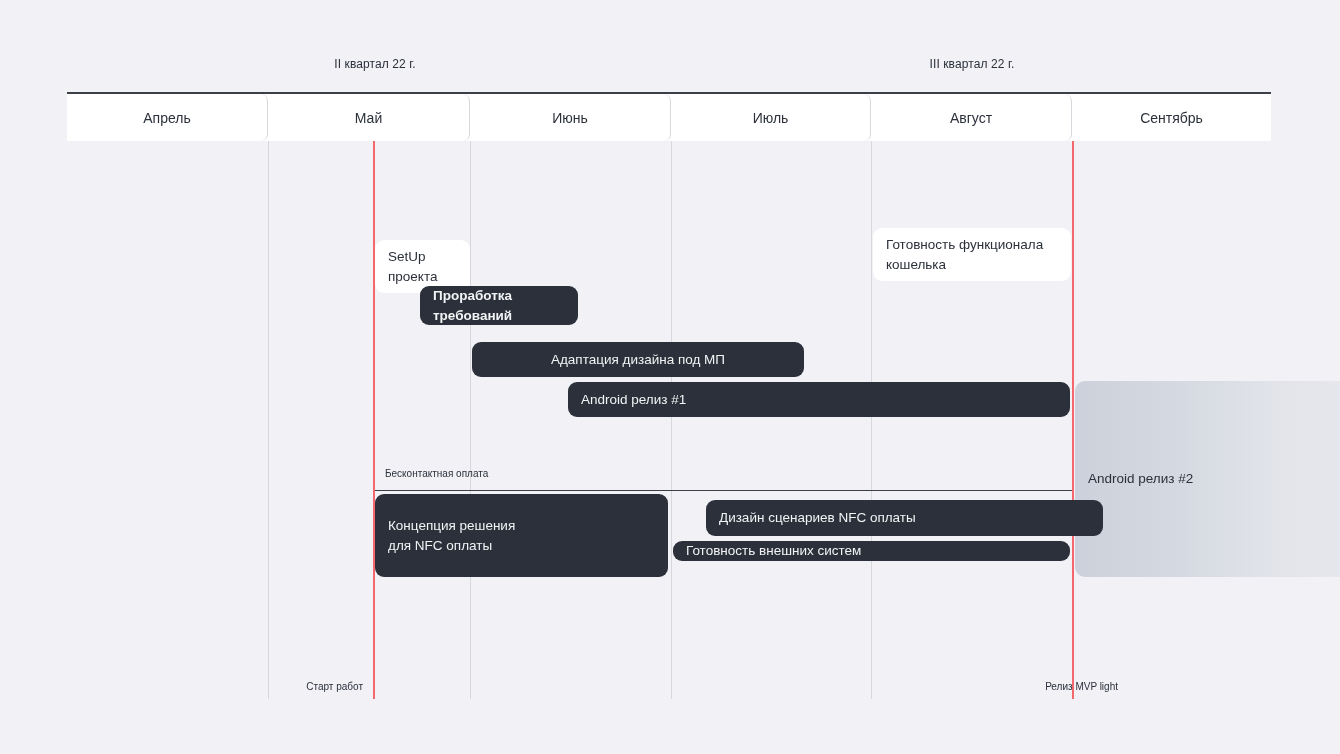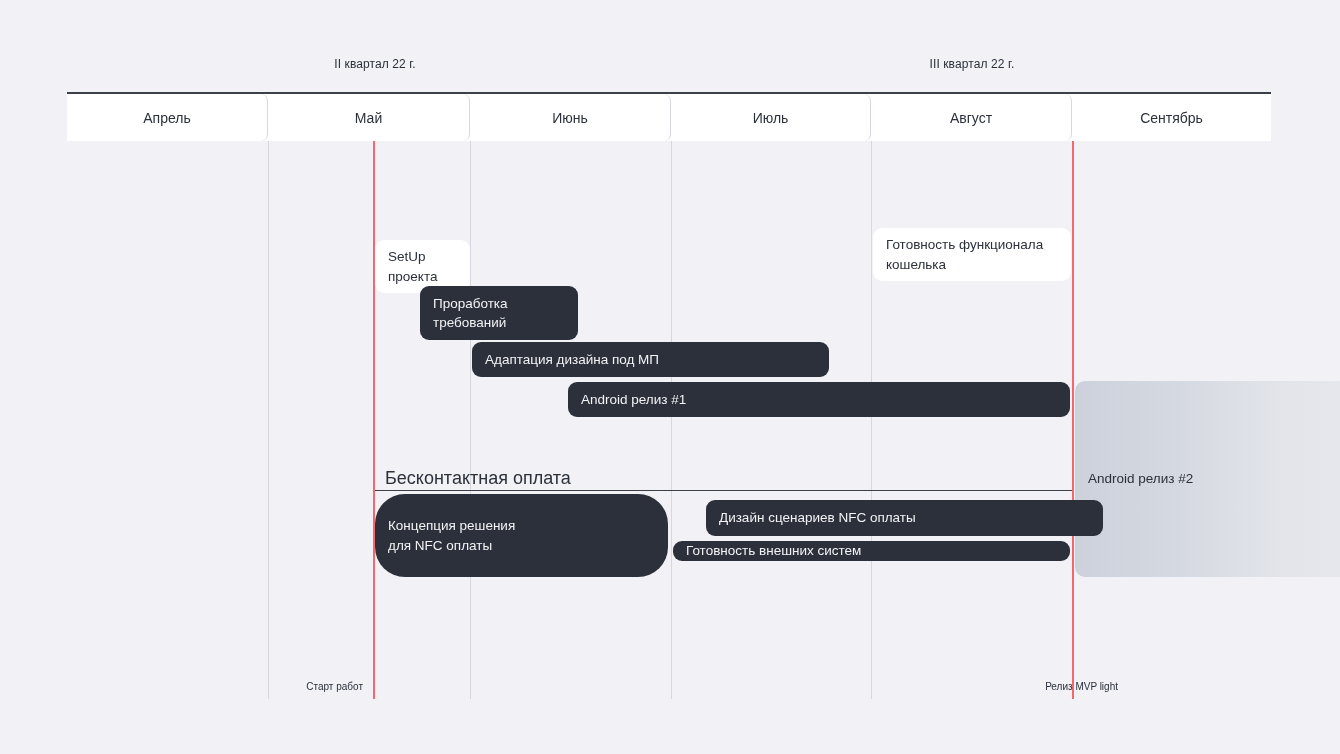--- a/index.html
+++ b/index.html
@@ -74,21 +74,21 @@
   }
 
   
   .section-divider {
     position: absolute;
     height: 1px;
     background: #3b4048;
   }
   .section-label {
     position: absolute;
-    font-size: 18px;
+    font-size: 10px;
     color: #2b303a;
     white-space: nowrap;
   }
 
   
   .bar {
     position: absolute;
     border-radius: 9px;
     box-sizing: border-box;
     display: flex;
@@ -152,28 +152,28 @@
     </div>
 
   <div id="section-layer">
       <div class="section-label" style="left: 385px; top: 468px;">Бесконтактная оплата</div>
       <div class="section-divider" style="left: 375px; top: 490px; width: 697px;"></div>
     </div>
 
   <div id="task-layer">
       <div class="bar light" style="left: 375px; top: 240px; width: 95px; height: 53px;"><span>SetUp
 проекта</span></div>
-      <div class="bar dark" style="left: 420px; top: 286px; width: 158px; height: 54px;"><span>Проработка
+      <div class="bar dark" style="left: 420px; top: 286px; width: 158px; height: 39px; font-weight: bold;"><span>Проработка
 требований</span></div>
       <div class="bar light" style="left: 873px; top: 228px; width: 198px; height: 53px;"><span>Готовность функционала
 кошелька</span></div>
-      <div class="bar dark" style="left: 472px; top: 342px; width: 357px; height: 35px;"><span>Адаптация дизайна под МП</span></div>
+      <div class="bar dark" style="left: 472px; top: 342px; width: 332px; height: 35px; justify-content: center;"><span>Адаптация дизайна под МП</span></div>
       <div class="bar dark" style="left: 568px; top: 382px; width: 502px; height: 35px;"><span>Android релиз #1</span></div>
       <div class="bar ghost" style="left: 1075px; top: 381px; width: 280px; height: 196px;"><span>Android релиз #2</span></div>
-      <div class="bar dark" style="left: 375px; top: 494px; width: 293px; height: 83px; border-radius: 30px;"><span>Концепция решения
+      <div class="bar dark" style="left: 375px; top: 494px; width: 293px; height: 83px;"><span>Концепция решения
 для NFC оплаты</span></div>
       <div class="bar dark" style="left: 706px; top: 500px; width: 397px; height: 36px;"><span>Дизайн сценариев NFC оплаты</span></div>
       <div class="bar dark" style="left: 673px; top: 541px; width: 397px; height: 20px;"><span>Готовность внешних систем</span></div>
     </div>
 
   <div id="milestone-layer">
       <div class="milestone" style="left: 363px; top: 681px;">Старт работ</div>
       <div class="milestone" style="left: 1118px; top: 681px;">Релиз MVP light</div>
     </div>
 

